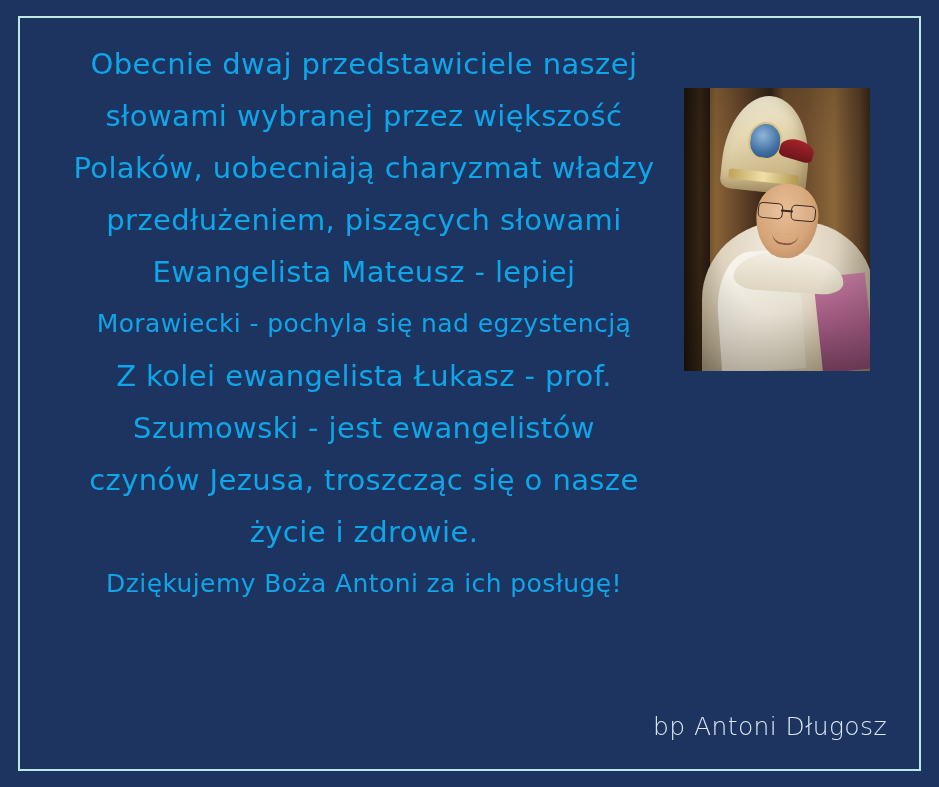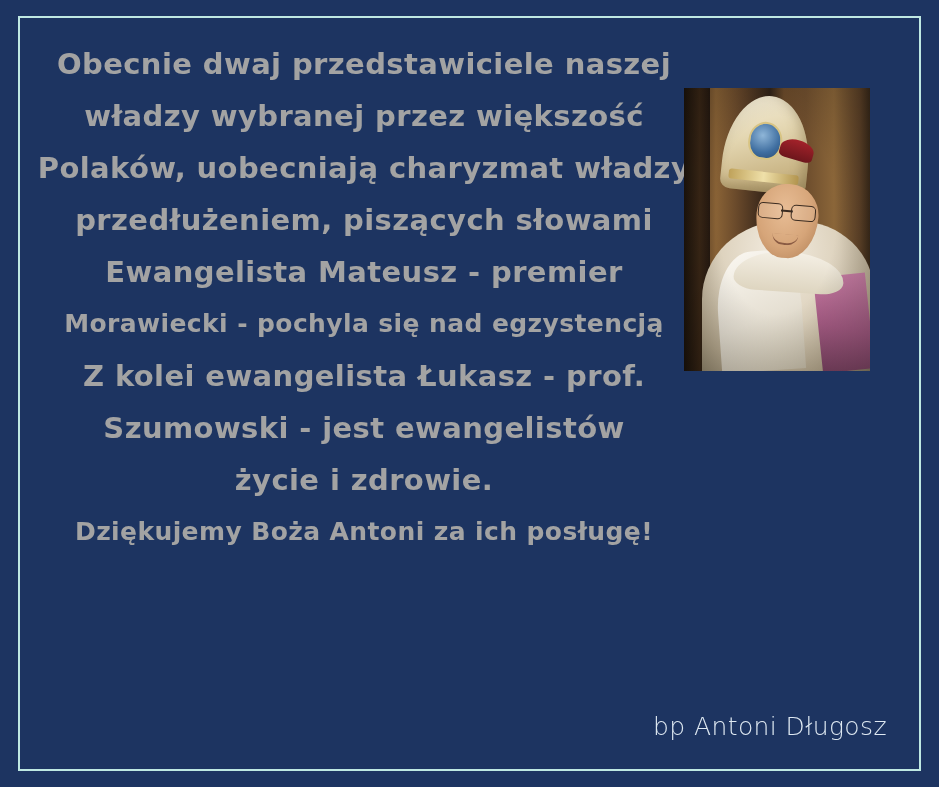--- a/index.html
+++ b/index.html
@@ -35,23 +35,23 @@
 
   .quote-block {
     position: absolute;
     left: 34px;
     top: 38px;
     width: 660px;
     text-align: center;
   }
 
   .quote-line {
-    color: #a3a3a3;
+    color: #0ea5e9;
     font-family: "DejaVu Sans", sans-serif;
-    font-weight: 700;
+    font-weight: 400;
     font-size: 29px;
     line-height: 52px;
     letter-spacing: 0.4px;
     white-space: nowrap;
   }
 
   
   .quote-line.wide {
     font-size: 25px;
   }
@@ -251,27 +251,28 @@
 </style>
 </head>
 <body>
 
 <div class="poster">
 
   <div class="frame"></div>
 
   <div class="quote-block">
     <div class="quote-line">Obecnie dwaj przedstawiciele naszej</div>
-    <div class="quote-line">władzy wybranej przez większość</div>
+    <div class="quote-line">słowami wybranej przez większość</div>
     <div class="quote-line">Polaków, uobecniają charyzmat władzy</div>
     <div class="quote-line">przedłużeniem, piszących słowami</div>
-    <div class="quote-line">Ewangelista Mateusz - premier</div>
+    <div class="quote-line">Ewangelista Mateusz - lepiej</div>
     <div class="quote-line wide">Morawiecki - pochyla się nad egzystencją</div>
     <div class="quote-line">Z kolei ewangelista Łukasz - prof.</div>
     <div class="quote-line">Szumowski - jest ewangelistów</div>
+    <div class="quote-line">czynów Jezusa, troszcząc się o nasze</div>
     <div class="quote-line">życie i zdrowie.</div>
     <div class="quote-line wide">Dziękujemy Boża Antoni za ich posługę!</div>
   </div>
 
   <div class="signature">bp Antoni Długosz</div>
 
   <div class="photo">
     <div class="photo-inner">
       <div class="pillar"></div>
       <div class="vestment"></div>

